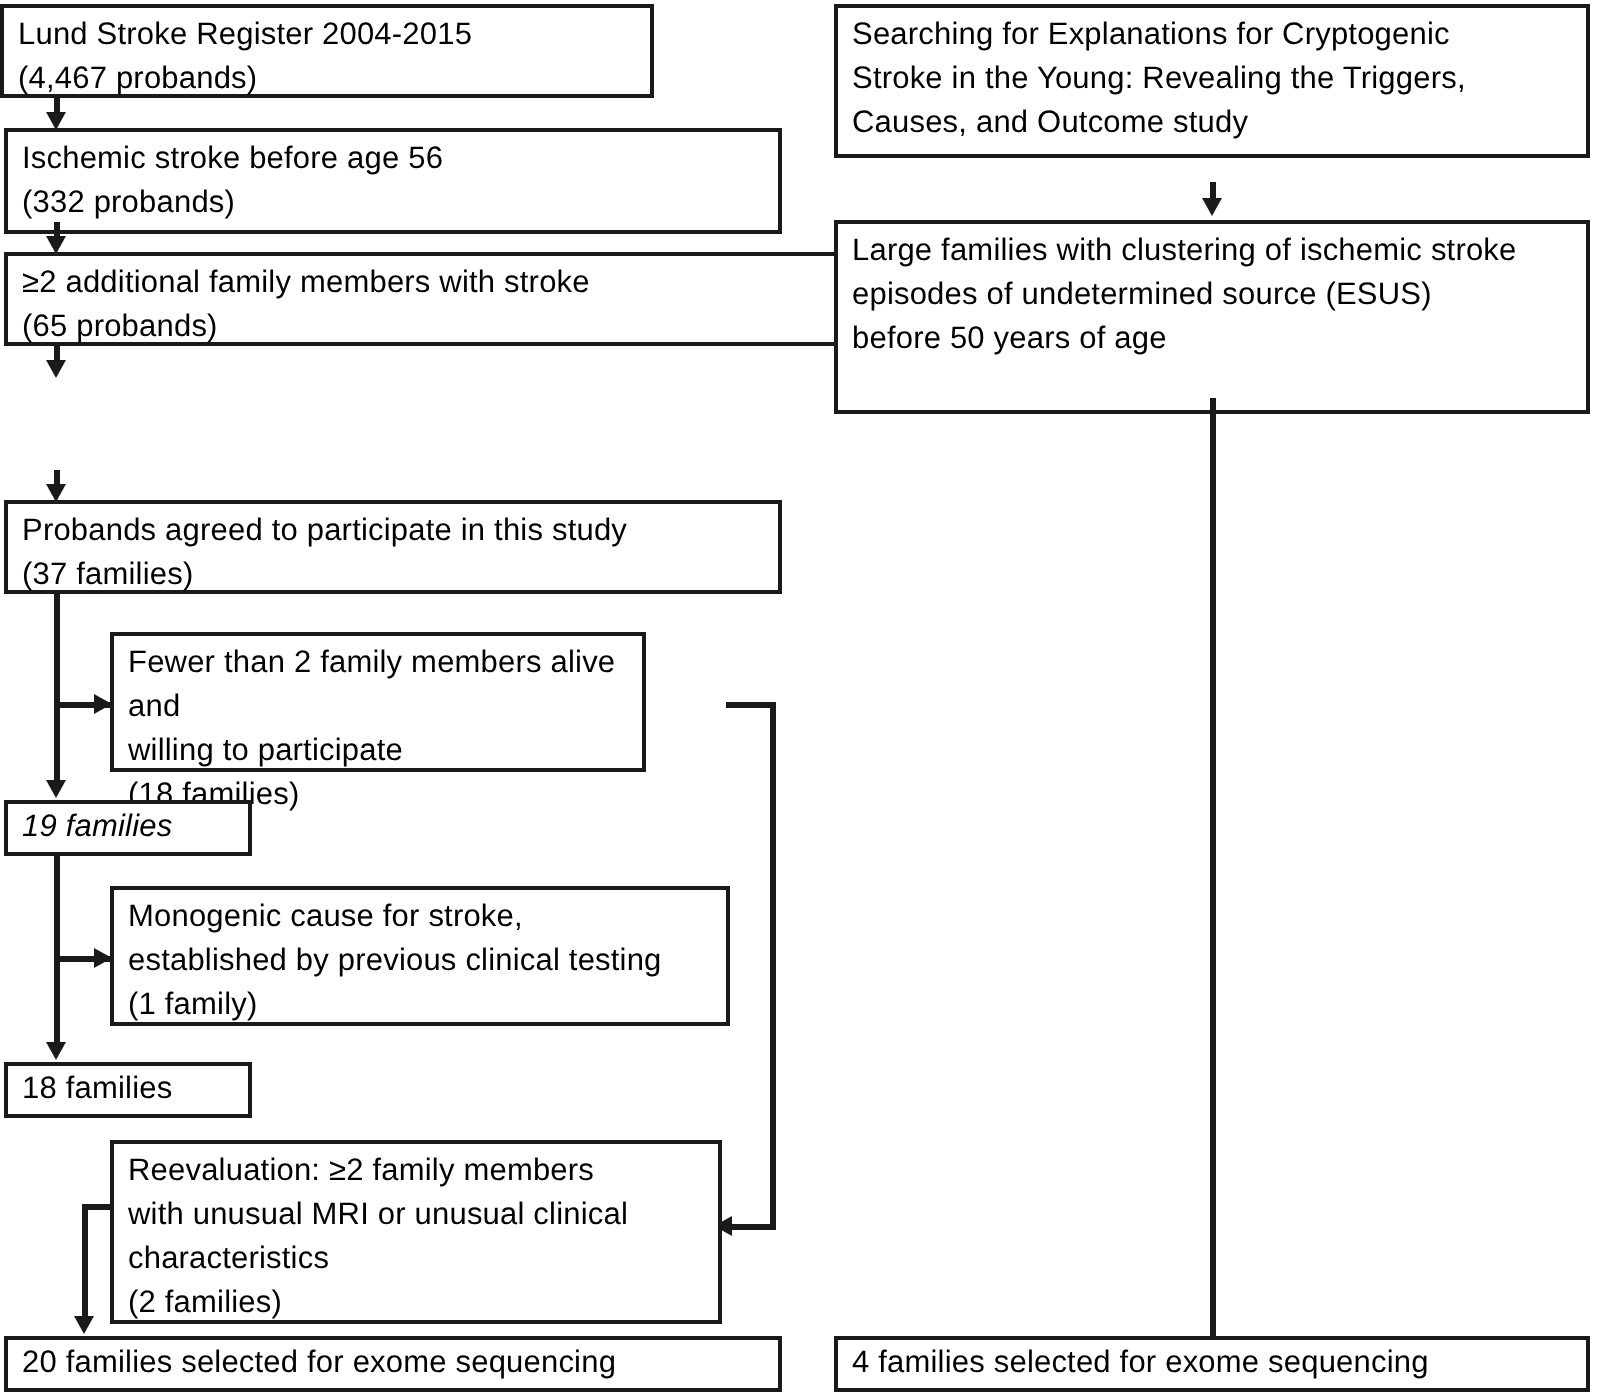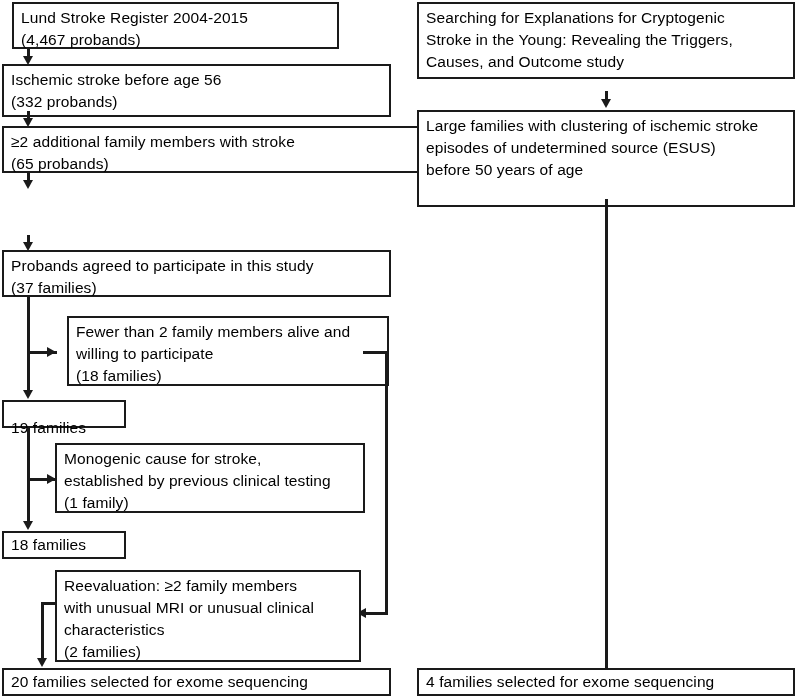--- a/index.html
+++ b/index.html
@@ -56,21 +56,21 @@
     border-top: 5.5px solid transparent;
     border-bottom: 5.5px solid transparent;
     border-right: 9px solid #1a1a1a;
   }
 </style>
 </head>
 <body>
 
 <div id="flowchart">
 
-  <div class="box" style="left:12px; top:2px; width:327px; height:47px;">Lund Stroke Register 2004-2015
+  <div class="box" style="left:0; top:2px; width:327px; height:47px;">Lund Stroke Register 2004-2015
 (4,467 probands)</div>
 
   <div class="conn vline" style="left:26.5px; top:49px; height:11px;"></div>
   <div class="arrow-down" style="left:22.5px; top:56px;"></div>
 
   <div class="box" style="left:2px; top:64px; width:389px; height:53px;">Ischemic stroke before age 56
 (332 probands)</div>
 
   <div class="conn vline" style="left:26.5px; top:111px; height:11px;"></div>
   <div class="arrow-down" style="left:22.5px; top:118px;"></div>
@@ -87,30 +87,30 @@
 
   <div class="box" style="left:2px; top:250px; width:389px; height:47px;">Probands agreed to participate in this study
 (37 families)</div>
 
   <div class="conn vline" style="left:26.5px; top:297px; height:96px;"></div>
   <div class="arrow-down" style="left:22.5px; top:390px;"></div>
 
   <div class="conn hline" style="left:28px; top:350.5px; width:29px;"></div>
   <div class="arrow-right" style="left:47px; top:346.5px;"></div>
 
-  <div class="box" style="left:55px; top:316px; width:322px; height:70px;margin-left:12px;">Fewer than 2 family members alive and
+  <div class="box" style="left:55px; top:316px; width:268px; height:70px;">Fewer than 2 family members alive and
 willing to participate
 (18 families)</div>
 
   <div class="conn hline" style="left:363px; top:350.5px; width:25px;"></div>
   <div class="conn vline" style="left:385px; top:350.5px; height:262px;"></div>
   <div class="conn hline" style="left:366px; top:611.5px; width:22px;"></div>
   <div class="arrow-left" style="left:357px; top:607.5px;"></div>
 
-  <div class="box" style="left:2px; top:400px; width:124px; height:28px; line-height:22px; padding-top:15px;">19 families</div>
+  <div class="box" style="left:2px; top:400px; width:124px; height:28px; line-height:22px; padding-top:1px;font-style:italic;">19 families</div>
 
   <div class="conn vline" style="left:26.5px; top:428px; height:96px;"></div>
   <div class="arrow-down" style="left:22.5px; top:521px;"></div>
 
   <div class="conn hline" style="left:28px; top:477.5px; width:29px;"></div>
   <div class="arrow-right" style="left:47px; top:473.5px;"></div>
 
   <div class="box" style="left:55px; top:443px; width:310px; height:70px;">Monogenic cause for stroke,
 established by previous clinical testing
 (1 family)</div>

